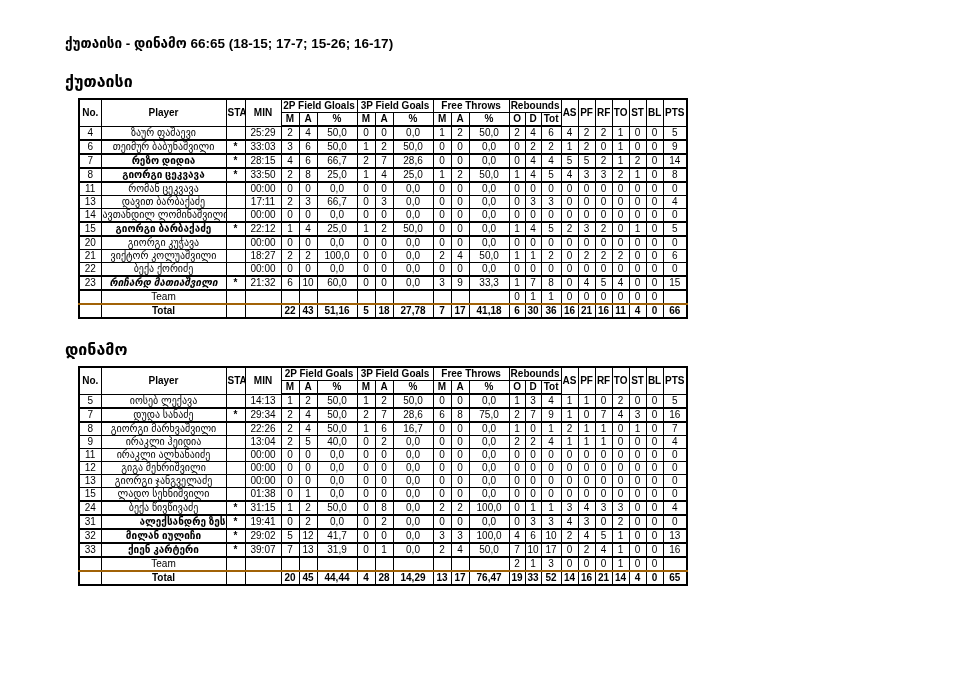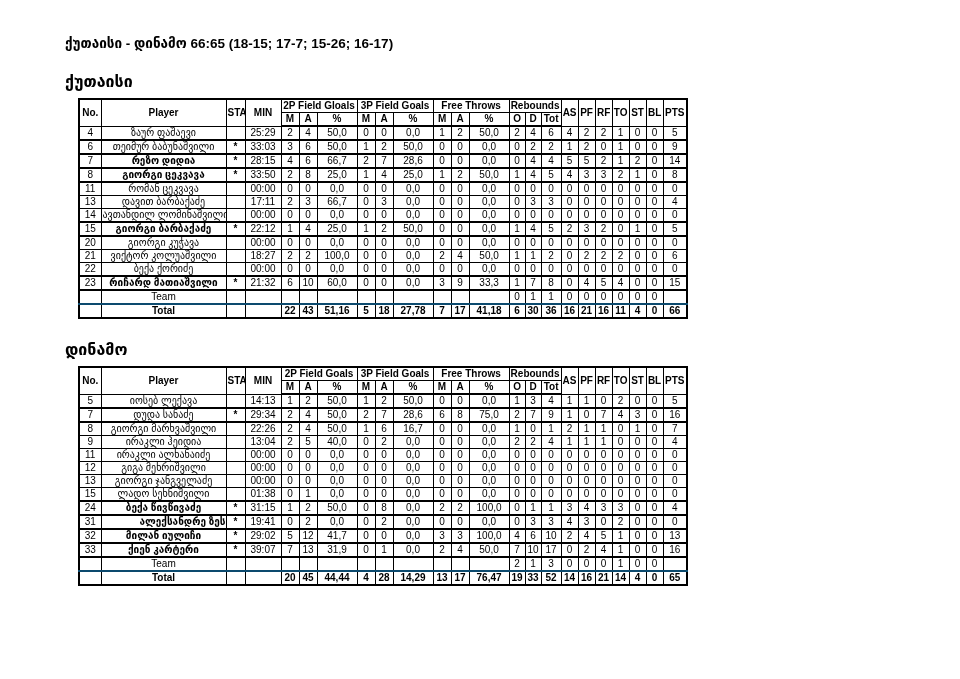--- a/index.html
+++ b/index.html
@@ -33,21 +33,21 @@
     white-space: nowrap;
     overflow: hidden;
     vertical-align: middle;
   }
   table.box th { font-weight: bold; font-size: 10px; }
   table.box thead tr:last-child th { border-bottom: 2px solid #000; }
   td.col-no { text-align: right; padding-right: 3px; }
   td.col-player { text-align: left; padding-left: 3px; }
   th.col-player { text-align: center; }
   tr.starter td { border-top: 2px solid #000; border-bottom: 2px solid #000; }
-  tr.total td { font-weight: bold; border-top: 2px solid #0c4a6e; }
+  tr.total td { font-weight: bold; border-top: 2px solid #a16207; }
   col.c-no { width: 22px; } col.c-player { width: 125px; }
   col.c-sta { width: 19px; } col.c-min { width: 36px; }
   col.c-m { width: 18px; } col.c-pct { width: 40px; }
   col.c-o { width: 16px; } col.c-tot { width: 20px; }
   col.c-s { width: 17px; } col.c-pts { width: 24px; }
 </style>
 </head>
 <body>
 
 <div class="match-title">ქუთაისი - დინამო 66:65 (18-15; 17-7; 15-26; 16-17)</div>
@@ -384,21 +384,21 @@
         <td>0</td>
         <td>0</td>
         <td>0</td>
         <td>0</td>
         <td>0</td>
         <td>0</td>
         <td>0</td>
       </tr>
       <tr class="starter">
         <td class="col-no">23</td>
-        <td class="col-player" style="font-weight: bold;">რიჩარდ მათიაშვილი</td>
+        <td class="col-player" style="font-weight: bold; font-style: italic;">რიჩარდ მათიაშვილი</td>
         <td class="col-sta" style="font-weight: bold;">*</td>
         <td>21:32</td>
         <td>6</td>
         <td>10</td>
         <td>60,0</td>
         <td>0</td>
         <td>0</td>
         <td>0,0</td>
         <td>3</td>
         <td>9</td>
@@ -724,21 +724,21 @@
         <td>0</td>
         <td>0</td>
         <td>0</td>
         <td>0</td>
         <td>0</td>
         <td>0</td>
         <td>0</td>
       </tr>
       <tr class="starter">
         <td class="col-no">24</td>
-        <td class="col-player" style="font-weight: bold;">ბექა წივწივაძე</td>
+        <td class="col-player" style="font-weight: normal;">ბექა წივწივაძე</td>
         <td class="col-sta" style="font-weight: bold;">*</td>
         <td>31:15</td>
         <td>1</td>
         <td>2</td>
         <td>50,0</td>
         <td>0</td>
         <td>8</td>
         <td>0,0</td>
         <td>2</td>
         <td>2</td>

